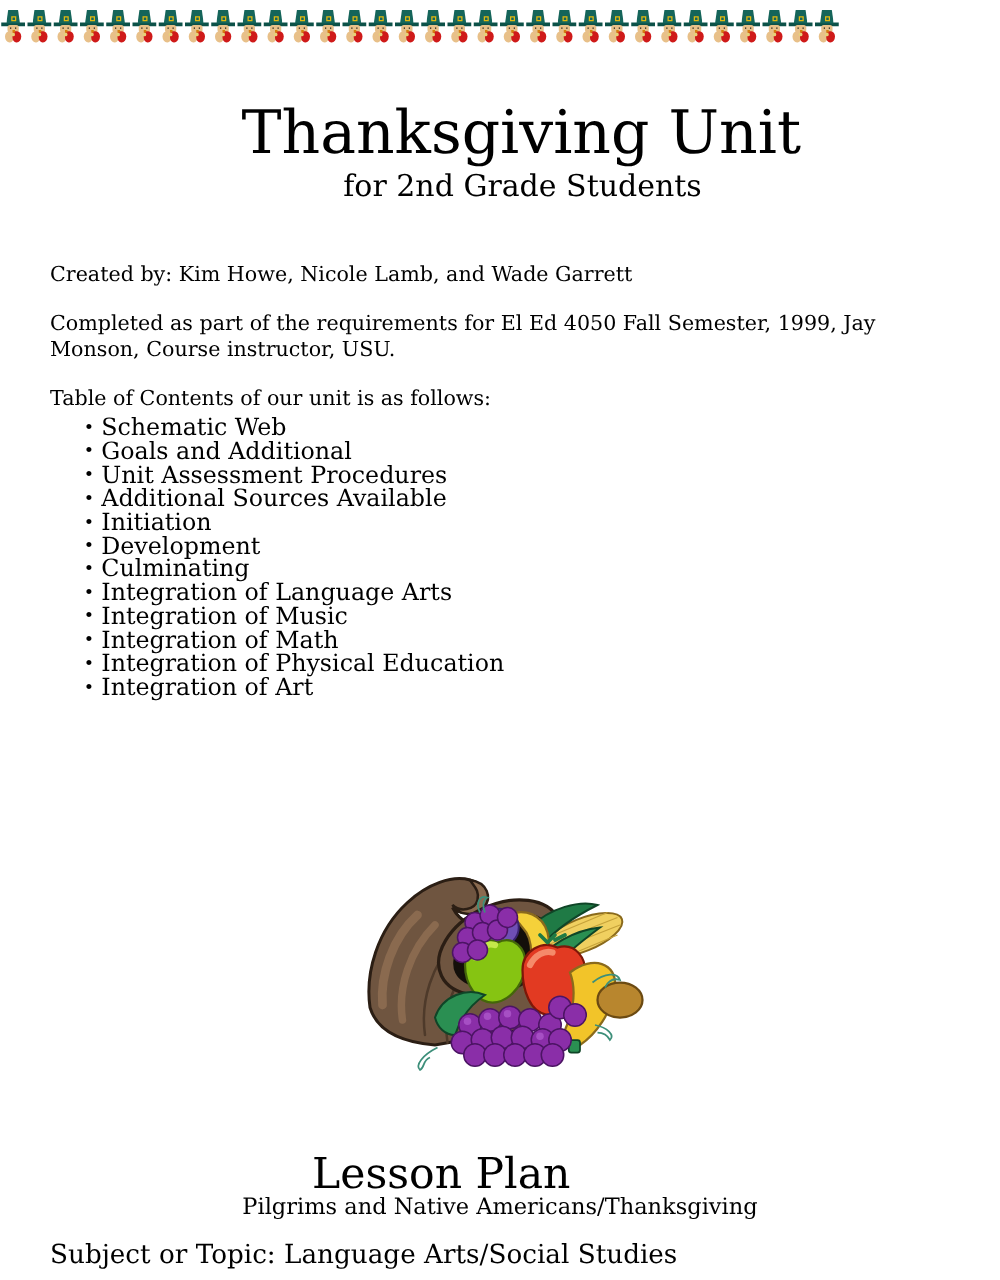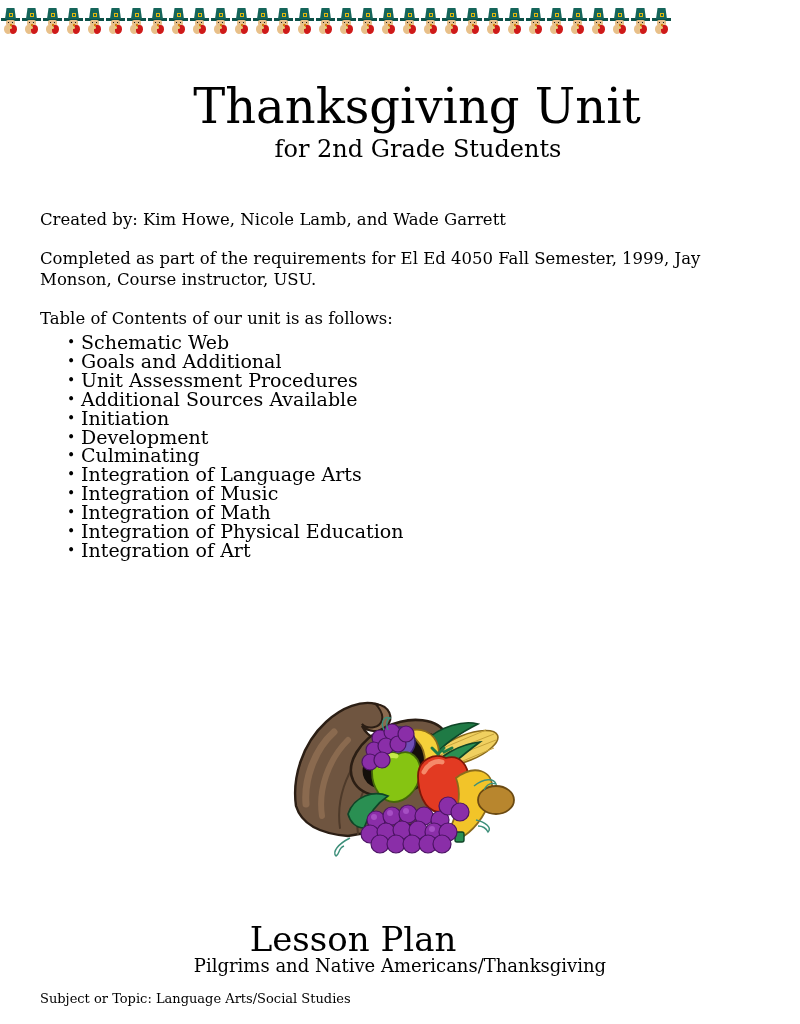--- a/index.html
+++ b/index.html
@@ -211,21 +211,21 @@
     text-align: center;
     font-size: 18px;
     font-weight: normal;
     margin: 0;
   }
   #subject-line {
     position: absolute;
     left: 40px;
     top: 991px;
     width: 724px;
-    font-size: 13px;
+    font-size: 21px;
     margin: 0;
   }
 </style>
 </head>
 <body>
 
 <div id="pilgrim-border">
     <div class="pilgrim-figure">
       <span class="pf-brim"></span>
       <span class="pf-crown"></span>

